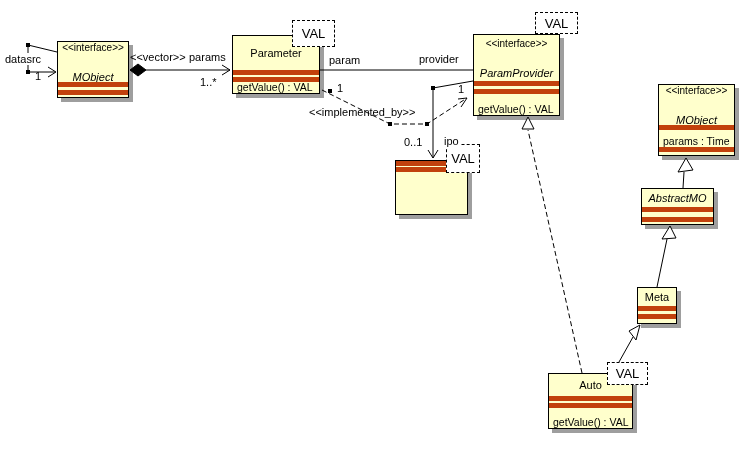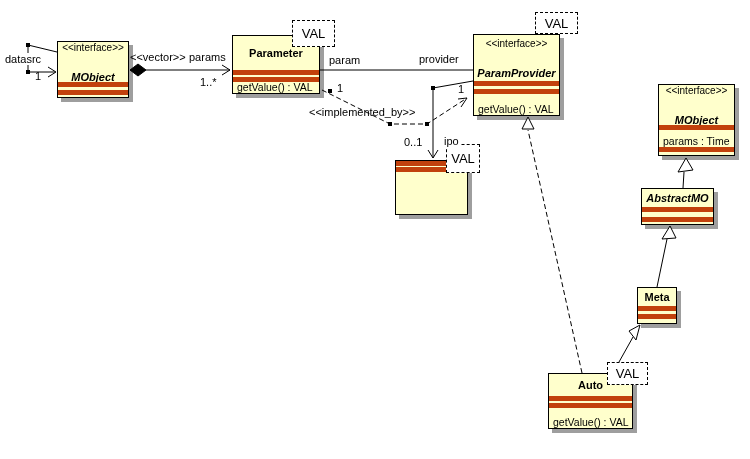--- a/index.html
+++ b/index.html
@@ -7,21 +7,21 @@
     position:relative; width:750px; height:459px; background:#ffffff;
     font-family:"Liberation Sans", sans-serif; color:#000; overflow:hidden;
   }
   .uml-class {
     position:absolute; background:#ffffcc; border:1px solid #000;
     box-shadow:4px 4px 0 #9e9e9e; display:flex; flex-direction:column;
     z-index:1; box-sizing:border-box;
   }
   .name-comp { flex:1; display:flex; flex-direction:column; align-items:center; justify-content:center; gap:18px; overflow:hidden; }
   .stereotype { font-size:10px; white-space:nowrap; }
-  .class-name { font-size:11px; font-weight:bold; white-space:nowrap; }
+  .class-name { font-size:11px; font-weight:normal; white-space:nowrap; }
   .italic { font-style:italic; }
   .attrs-comp,.ops-comp { border-top:5px solid #c2410c; box-sizing:border-box; display:flex; flex-direction:column; justify-content:flex-end; }
   .feature { font-size:10.5px; padding-left:4px; white-space:nowrap; }
   .tpl-box {
     position:absolute; background:#ffffff; border:1px dashed #000; z-index:2;
     display:flex; align-items:center; justify-content:center; font-size:13px;
     box-sizing:border-box;
   }
   svg.edges { position:absolute; left:0; top:0; z-index:3; }
   .edge-label { position:absolute; font-size:11px; line-height:12px; z-index:4; white-space:nowrap; }

